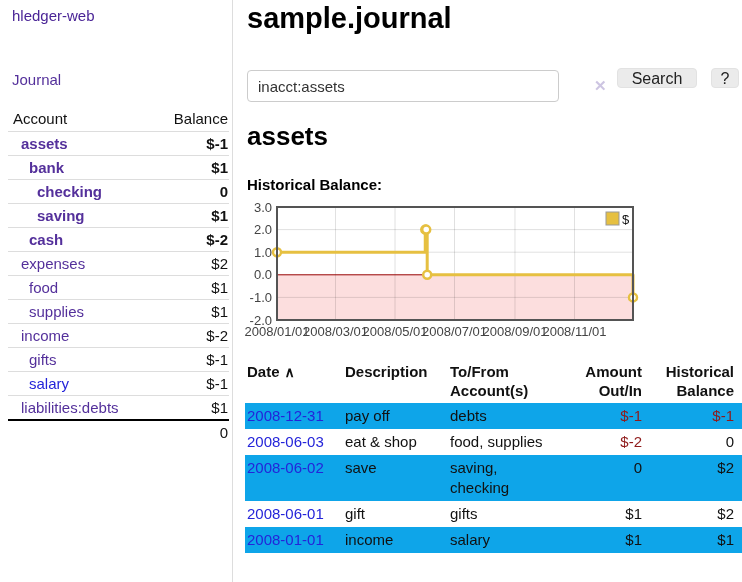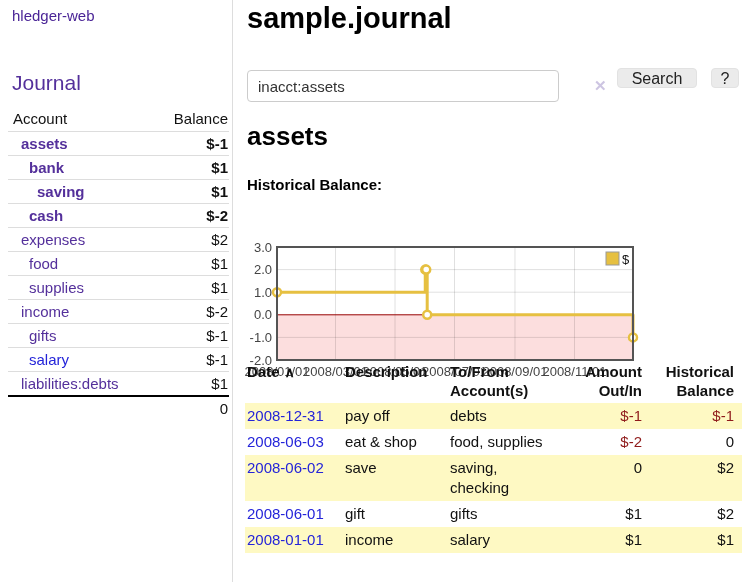--- a/index.html
+++ b/index.html
@@ -6,21 +6,21 @@
   html, body { margin:0; padding:0; }
   body {
     width:742px; height:582px; position:relative; background:#fff;
     font-family:"Liberation Sans", sans-serif; color:#111; overflow:hidden;
   }
   a { text-decoration:none; cursor:pointer; }
 
   
   .divider { position:absolute; left:232px; top:0; width:1px; height:582px; background:#ddd; }
   .brand { position:absolute; left:12px; top:7px; font-size:15px; color:#4a2496; }
-  .journal-link { position:absolute; left:12px; top:71px; font-size:21px; color:#54309b; }
+  .journal-link { position:absolute; left:12px; top:71px; font-size:15px; color:#54309b; }
 
   table.accounts { position:absolute; left:8px; top:106px; width:221px; border-collapse:collapse; font-size:15px; }
   table.accounts th { font-weight:normal; padding:4px 0; }
   table.accounts th.acct-h { text-align:left; padding-left:5px; }
   table.accounts th.bal-h { text-align:right; padding-right:1px; }
   table.accounts tbody tr { border-top:1px solid #ddd; }
   table.accounts tr.total-row { border-top:2px solid #000; }
   table.accounts td { padding:3px 0; }
   table.accounts td.acct { text-align:left; }
   table.accounts td.bal { text-align:right; padding-right:1px; color:#111; }
@@ -44,36 +44,36 @@
   .btn {
     position:absolute; top:68px; height:20px; background:#ebebeb; border:1px solid #e2e2e2;
     border-radius:4px; font-size:16px; color:#222; font-family:"Liberation Sans", sans-serif; cursor:pointer;
   }
   .search-btn { left:617px; width:80px; }
   .help-btn { left:711px; width:28px; }
 
   .account-heading { position:absolute; left:247px; top:121px; font-size:26px; font-weight:bold; color:#000; margin:0; }
   .chart-label { position:absolute; left:247px; top:176px; font-size:15px; font-weight:bold; color:#000; }
 
-  .chart-wrap { position:absolute; left:245px; top:200px; width:497px; height:145px;margin-top:40px; }
+  .chart-wrap { position:absolute; left:245px; top:200px; width:497px; height:145px; }
 
   
   table.register { position:absolute; left:245px; top:358px; width:497px; border-collapse:collapse; font-size:15px; }
   table.register th { font-weight:bold; text-align:left; vertical-align:top; padding:4px 0 3px 0; line-height:19px; }
   table.register th.r, table.register td.r { text-align:right; }
   table.register td { vertical-align:top; padding:3px 0; line-height:20px; }
   table.register col.c-date  { width:100px; }
   table.register col.c-desc  { width:103px; }
   table.register col.c-acct  { width:112px; }
   table.register col.c-amt   { width:85px; }
   table.register col.c-bal   { width:97px; }
   table.register .pl2 { padding-left:2px; }
   table.register .pr3 { padding-right:3px; }
   table.register .pr8 { padding-right:8px; }
-  table.register tr.green { background:#fef9c3; }
+  table.register tr.green { background:#0ea5e9; }
   table.register td.date a { color:#2424d9; }
   .sort-arrow { font-weight:bold; margin-left:5px; font-size:14px; }
 </style>
 </head>
 <body>
 
 <a class="brand">hledger-web</a>
 <a class="journal-link">Journal</a>
 
 <table class="accounts">
@@ -84,20 +84,24 @@
     </tr>
   </thead>
   <tbody>
     <tr>
         <td class="acct d1"><a class="b">assets</a></td>
         <td class="bal b neg-strong">$-1</td>
       </tr>
     <tr>
         <td class="acct d2"><a class="b">bank</a></td>
         <td class="bal b">$1</td>
+      </tr>
+    <tr>
+        <td class="acct d3"><a class="b">checking</a></td>
+        <td class="bal b">0</td>
       </tr>
     <tr>
         <td class="acct d3"><a class="b">saving</a></td>
         <td class="bal b">$1</td>
       </tr>
     <tr>
         <td class="acct d2"><a class="b">cash</a></td>
         <td class="bal b neg-strong">$-2</td>
       </tr>
     <tr>

